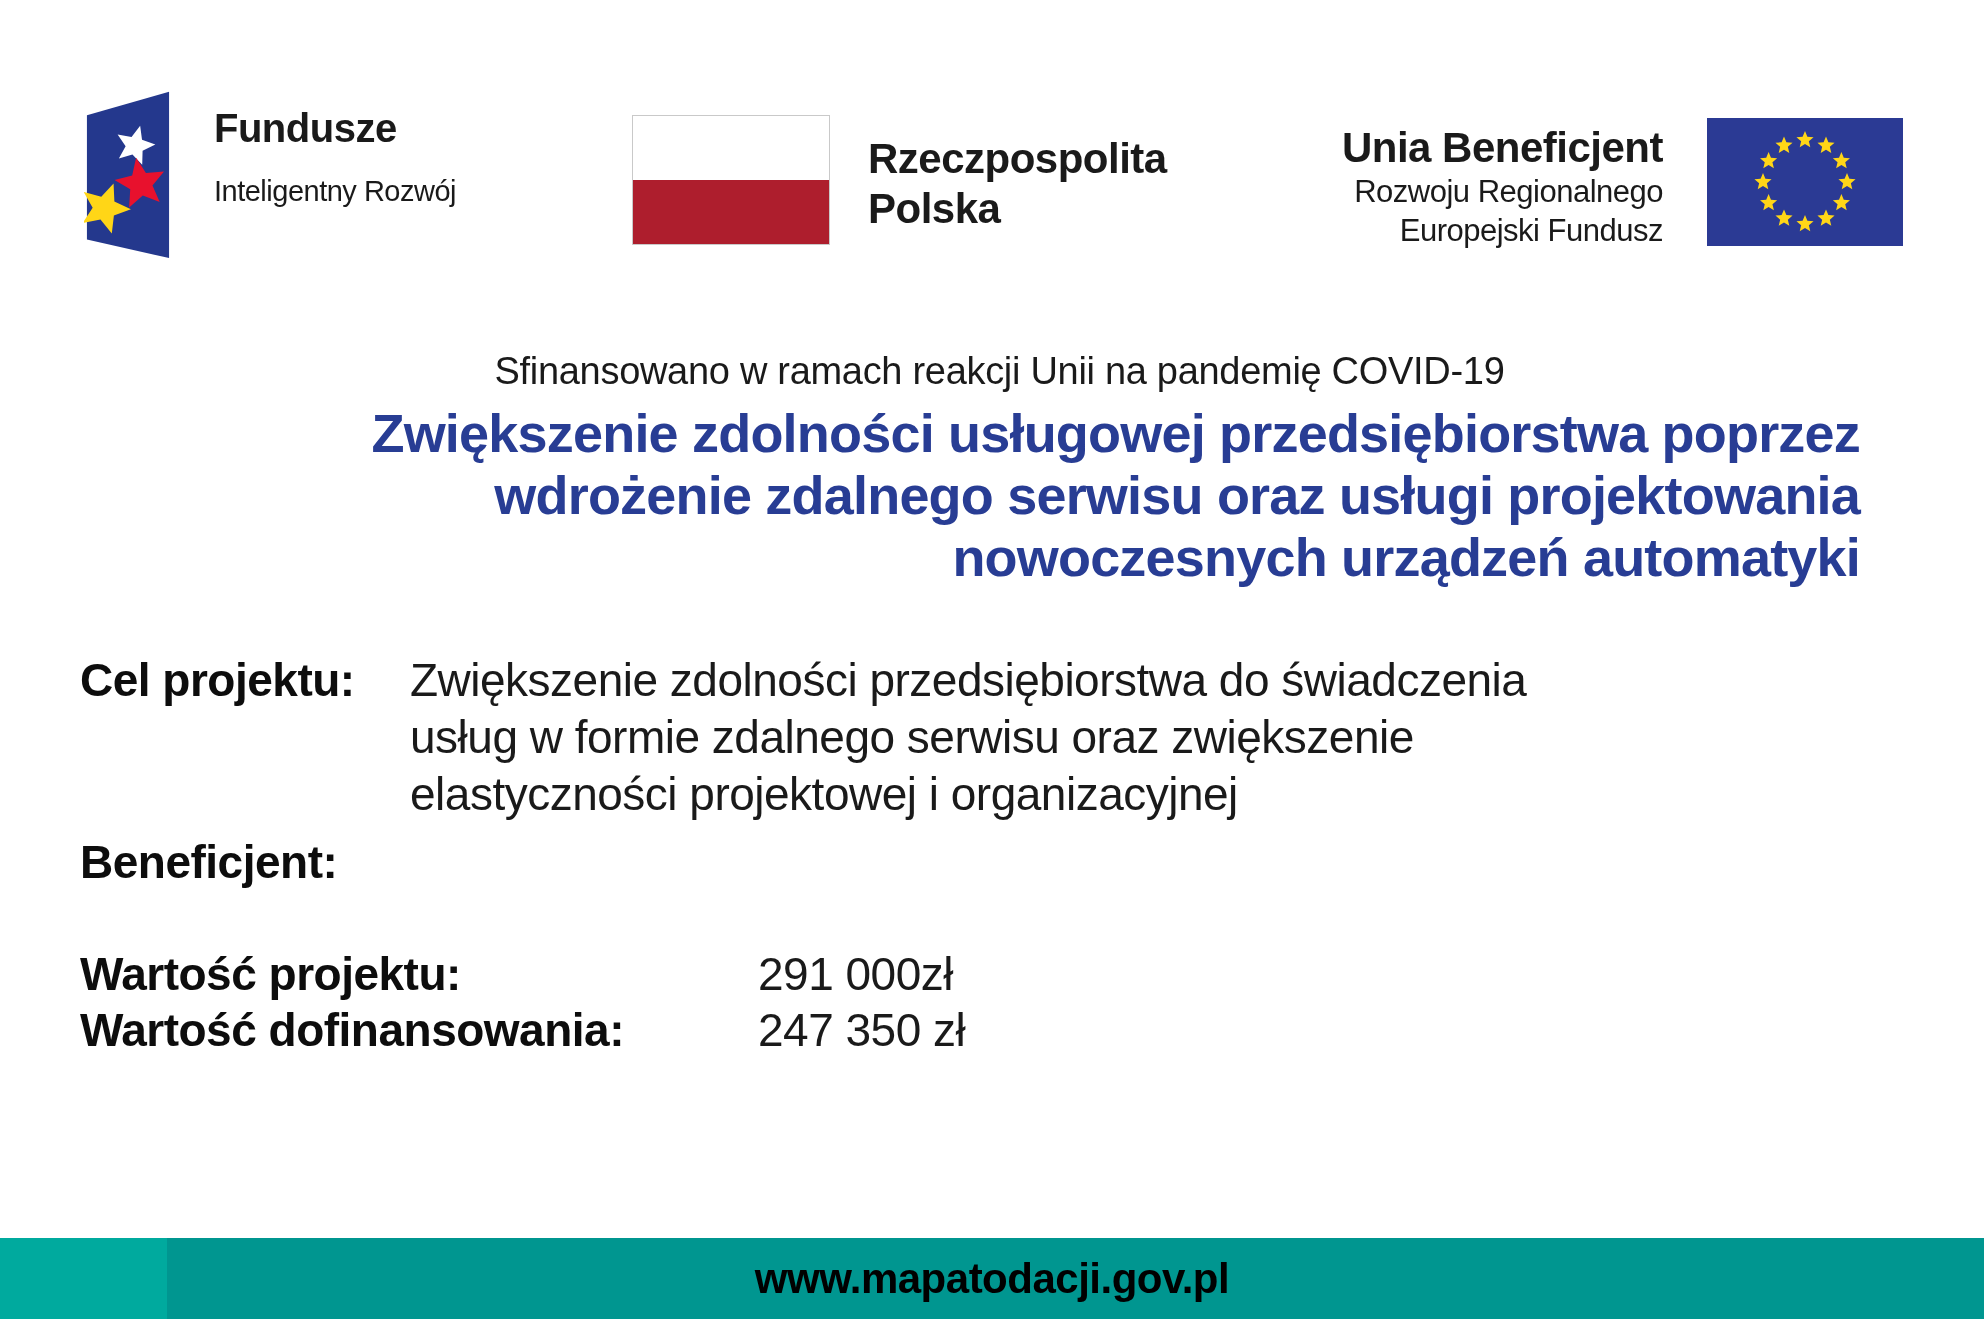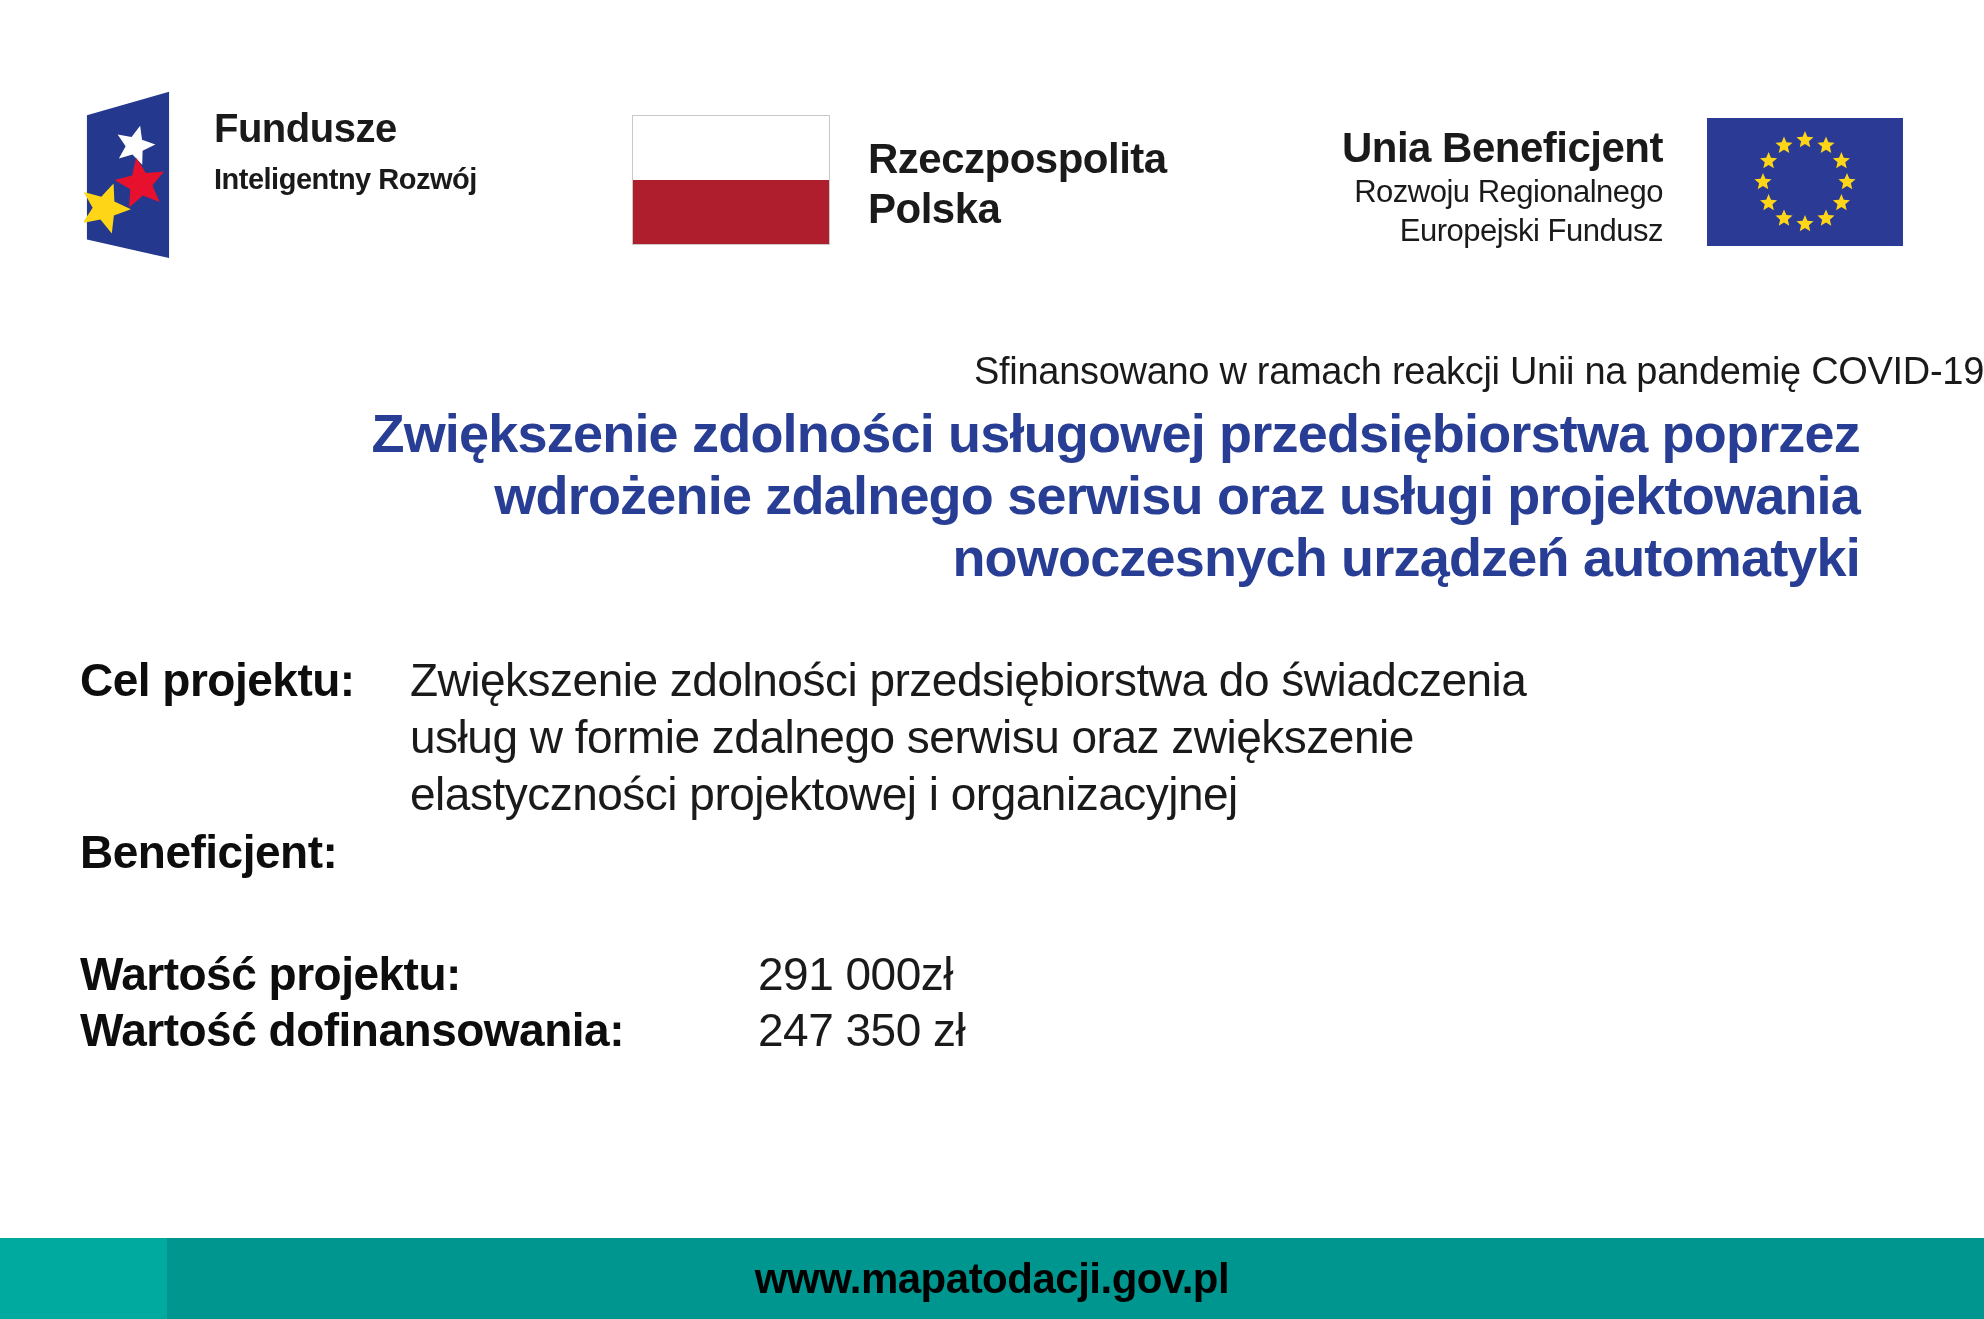--- a/index.html
+++ b/index.html
@@ -15,46 +15,46 @@
   }
   *{margin:0;padding:0;box-sizing:border-box;}
   html,body{width:1984px;height:1319px;background:#fff;
     font-family:"Liberation Sans","DejaVu Sans",sans-serif;color:var(--text-dark);}
   .page{position:relative;width:1984px;height:1319px;overflow:hidden;background:#fff;}
 
   
   .fe-logo-svg{position:absolute;left:84px;top:88px;width:88px;height:172px;}
   .fe-text{position:absolute;left:214px;top:104px;letter-spacing:-0.5px;}
   .fe-text .b{font-size:40px;font-weight:bold;line-height:48px;color:#1a1a1a;}
-  .fe-text .s{font-size:29px;line-height:34px;margin-top:10px;color:#1a1a1a;font-weight:bold;}
+  .fe-text .s{font-size:29px;line-height:34px;margin-top:22px;color:#1a1a1a;}
 
   .pl-flag{position:absolute;left:632px;top:115px;width:198px;height:130px;
     border:1px solid #c9c9c9;display:flex;flex-direction:column;background:#fff;}
   .pl-flag .white{flex:1;background:#fff;}
   .pl-flag .red{flex:1;background:var(--pl-red);}
   .pl-text{position:absolute;left:868px;top:134px;font-size:42px;font-weight:bold;
     line-height:50px;letter-spacing:-0.5px;color:#1a1a1a;}
 
   .eu-text{position:absolute;right:321px;top:124px;text-align:right;letter-spacing:-0.5px;color:#1a1a1a;}
   .eu-text .b{font-size:42px;font-weight:bold;line-height:48px;}
   .eu-text .s{font-size:31px;line-height:39px;}
   .eu-flag-svg{position:absolute;left:1707px;top:118px;width:196px;height:128px;}
 
   
-  .intro{position:absolute;left:15px;right:0;top:350px;text-align:right;
+  .intro{position:absolute;left:15px;right:0;top:350px;text-align:center;
     font-size:38px;letter-spacing:-0.3px;}
   .title{position:absolute;left:80px;top:402px;width:1780px;
     font-size:54px;font-weight:bold;line-height:62px;color:var(--blue-title);
     letter-spacing:-0.8px;white-space:pre-line;text-align:right;}
 
   .goal-block{position:absolute;left:80px;top:652px;display:grid;
     grid-template-columns:330px auto;font-size:46px;line-height:57px;letter-spacing:-0.5px;}
   .label{font-weight:bold;color:#0d0d0d;}
   .lines{white-space:pre-line;}
-  .row-gap{margin-top:1px;}
+  .row-gap{margin-top:11px;}
 
   .values-block{position:absolute;left:80px;top:946px;display:grid;
     grid-template-columns:678px auto;font-size:46px;line-height:56px;letter-spacing:-0.5px;}
 
   
   .footer-bar{position:absolute;left:0;top:1238px;width:1984px;height:81px;
     background:var(--teal-dark);}
   .footer-accent{position:absolute;left:0;top:0;width:167px;height:81px;
     background:var(--teal-light);}
   .footer-url{position:absolute;left:0;right:0;top:0;height:69px;line-height:81px;

